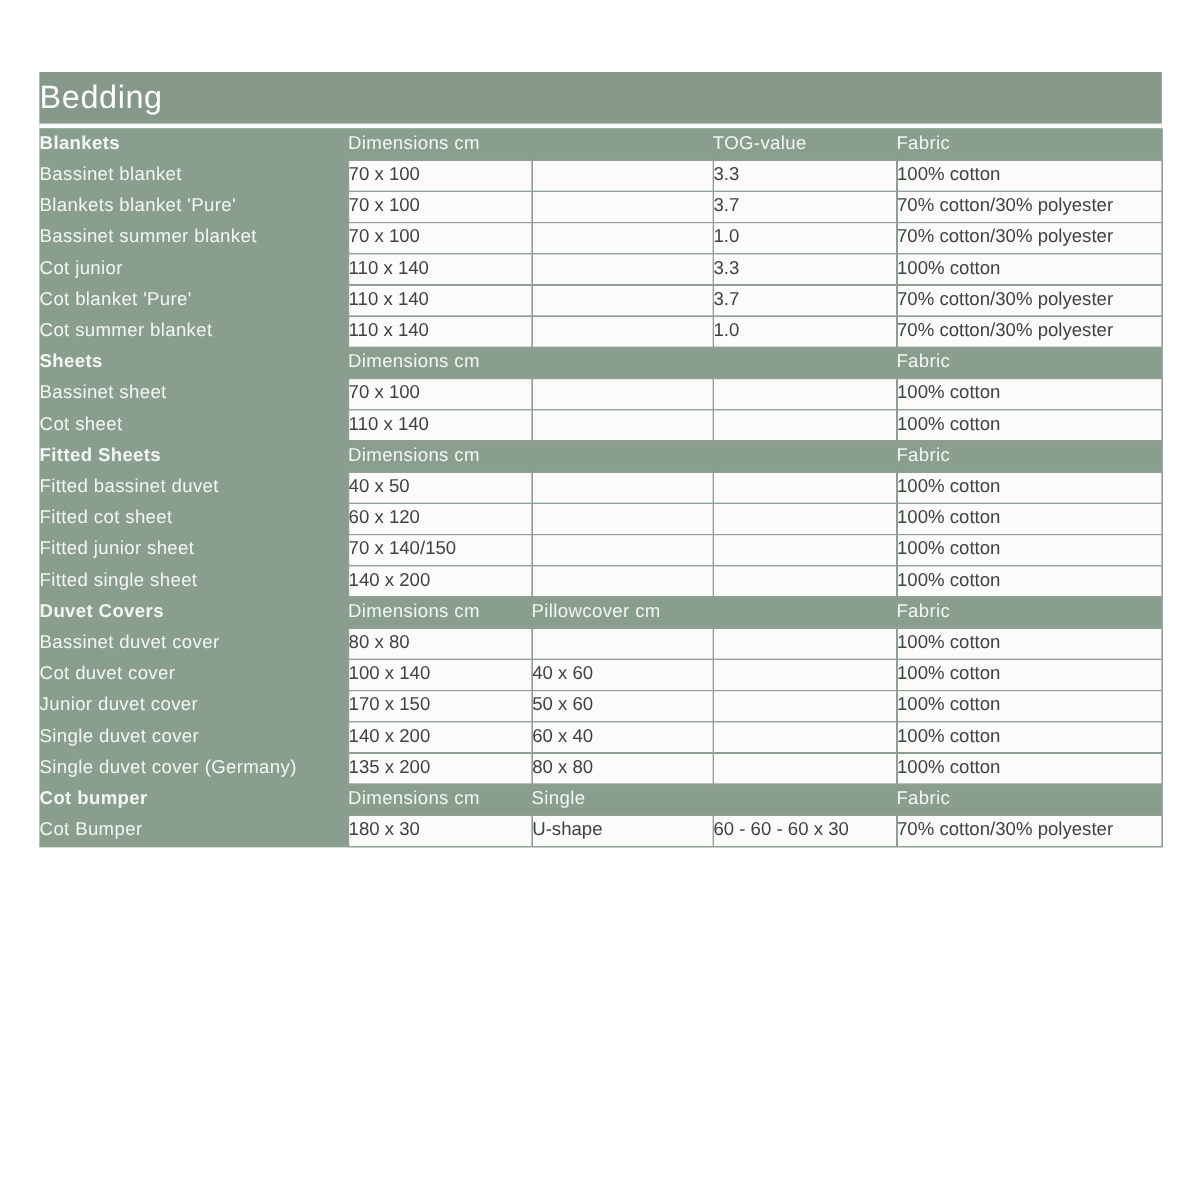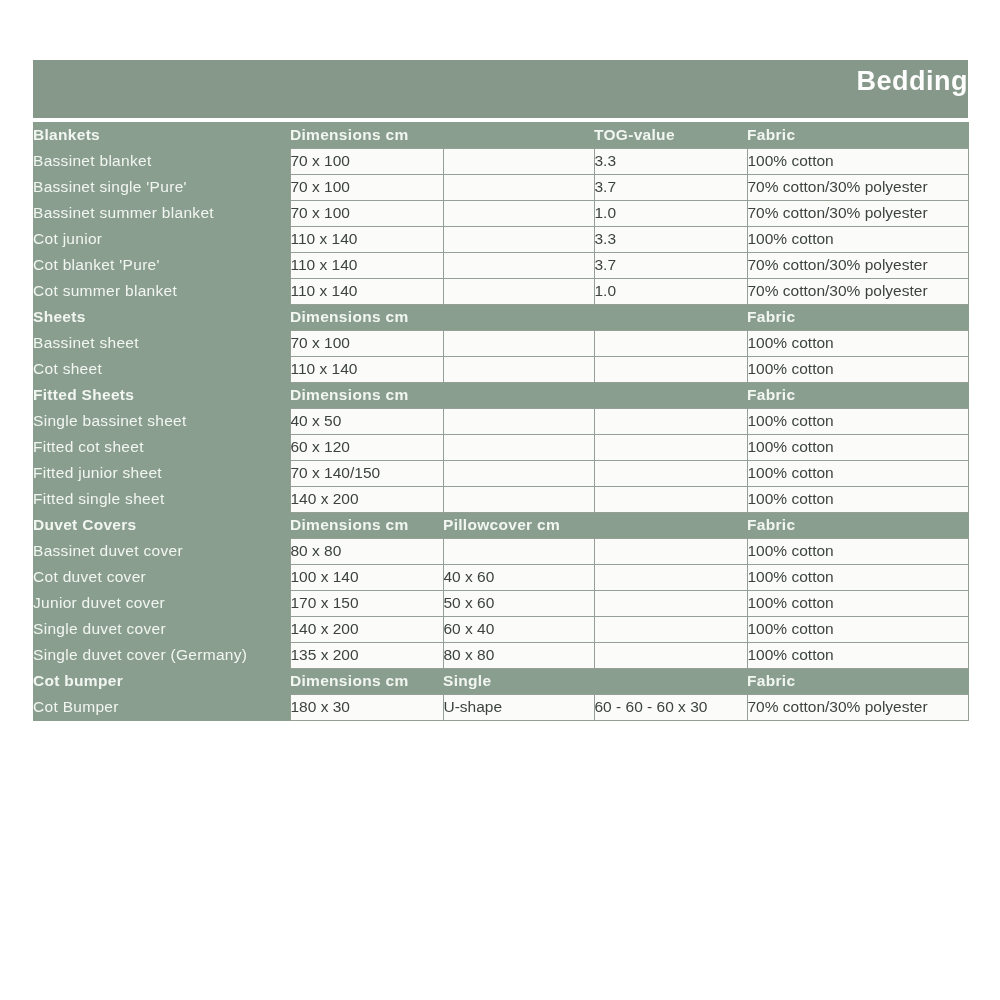--- a/index.html
+++ b/index.html
@@ -16,27 +16,27 @@
     width: 1000px; height: 1000px;
     background: #ffffff;
     font-family: "Liberation Sans", sans-serif;
   }
   .page { position: relative; width: 1000px; height: 1000px; background: #ffffff; }
   .container {
     position: absolute; left: 33px; top: 60px; width: 935px;
     background: var(--body-green);
   }
   .title-band {
-    height: 58px;
+    height: 43px;
     background: var(--title-green);
     color: #fcfdfc;
-    font-weight: bold;
+    font-weight: normal;
     font-size: 27px;
     letter-spacing: 0.5px;
-    text-align: right;
+    text-align: left;
     line-height: 43px;
   }
   .separator { height: 4px; background: #ffffff; }
   table.bedding {
     border-collapse: collapse;
     table-layout: fixed;
     width: 935px;
     background: var(--body-green);
   }
   table.bedding tr { height: 26px; }
@@ -48,21 +48,21 @@
     white-space: nowrap;
   }
   td.sec-name {
     color: var(--white-text);
     font-weight: bold;
     padding-left: 7px;
     letter-spacing: 0.3px;
   }
   td.sec-col {
     color: var(--white-text);
-    font-weight: bold;
+    font-weight: normal;
     padding-left: 14px;
     letter-spacing: 0.3px;
   }
   td.item-name {
     color: var(--white-text);
     padding-left: 7px;
     letter-spacing: 0.3px;
   }
   td.cell {
     background: var(--cell-bg);
@@ -95,21 +95,21 @@
             <td class="sec-col">Fabric</td>
           </tr>
           <tr>
             <td class="item-name">Bassinet blanket</td>
             <td class="cell">70 x 100</td>
             <td class="cell"></td>
             <td class="cell">3.3</td>
             <td class="cell">100% cotton</td>
           </tr>
           <tr>
-            <td class="item-name">Bassinet single 'Pure'</td>
+            <td class="item-name">Blankets blanket 'Pure'</td>
             <td class="cell">70 x 100</td>
             <td class="cell"></td>
             <td class="cell">3.7</td>
             <td class="cell">70% cotton/30% polyester</td>
           </tr>
           <tr>
             <td class="item-name">Bassinet summer blanket</td>
             <td class="cell">70 x 100</td>
             <td class="cell"></td>
             <td class="cell">1.0</td>
@@ -158,21 +158,21 @@
             <td class="cell">100% cotton</td>
           </tr>
           <tr>
             <td class="sec-name">Fitted Sheets</td>
             <td class="sec-col">Dimensions cm</td>
             <td class="sec-col"></td>
             <td class="sec-col"></td>
             <td class="sec-col">Fabric</td>
           </tr>
           <tr>
-            <td class="item-name">Single bassinet sheet</td>
+            <td class="item-name">Fitted bassinet duvet</td>
             <td class="cell">40 x 50</td>
             <td class="cell"></td>
             <td class="cell"></td>
             <td class="cell">100% cotton</td>
           </tr>
           <tr>
             <td class="item-name">Fitted cot sheet</td>
             <td class="cell">60 x 120</td>
             <td class="cell"></td>
             <td class="cell"></td>

